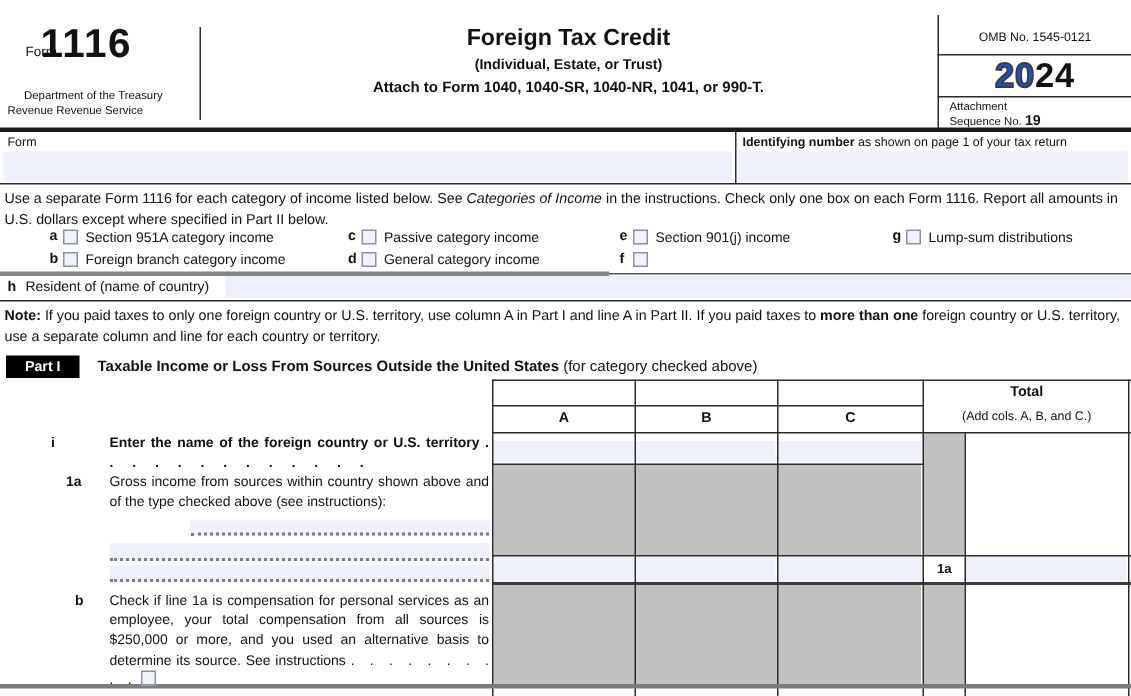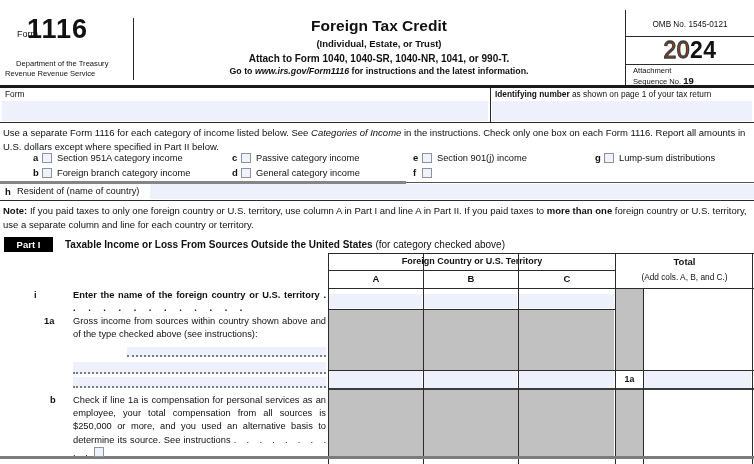--- a/index.html
+++ b/index.html
@@ -27,21 +27,21 @@
     position:absolute; background:#eef0fb; border-bottom:2px dotted #7c7c7c;
   }
   .desc {
     position:absolute; font-size:9.3px; line-height:13.2px;
     text-align:justify; color:#111;
   }
   .dots { word-spacing:10px; font-weight:bold; }
   .dots-reg { word-spacing:7px; }
   .colhead { position:absolute; font-size:9.5px; font-weight:bold; text-align:center; }
   #year20 {
-    color:#c2410c; -webkit-text-stroke:1.3px #3c3c3c; font-weight:normal;
+    color:#1d4ed8; -webkit-text-stroke:1.3px #3c3c3c; font-weight:bold;
   }
   #part1-badge {
     position:absolute; left:4px; top:237px; width:49px; height:15px;
     background:#000; color:#fff; font-weight:bold; font-size:9.5px;
     text-align:center; line-height:15px;
   }
 </style>
 </head>
 <body>
 
@@ -51,23 +51,20 @@
   <div class="abs b" style="left:27px; top:14px; font-size:27px; letter-spacing:1px;">1116</div>
   <div class="abs" style="left:16px; top:59px; font-size:7.6px;">Department of the Treasury</div>
   <div class="abs" style="left:5px; top:69px; font-size:7.6px;">Revenue Revenue Service</div>
 
   <div class="vline" style="left:133px; top:18px; height:62px;"></div>
   <div class="vline" style="left:625px; top:10px; height:77px;"></div>
 
   <div class="abs b" style="left:133px; top:17px; width:492px; font-size:15.5px; text-align:center;">Foreign Tax Credit</div>
   <div class="abs b" style="left:133px; top:38px; width:492px; font-size:9.5px; text-align:center;">(Individual, Estate, or Trust)</div>
   <div class="abs b" style="left:133px; top:53px; width:492px; font-size:10px; text-align:center;">Attach to Form 1040, 1040-SR, 1040-NR, 1041, or 990-T.</div>
-  <div class="abs b" style="left:133px; top:66px; width:492px; font-size:8.8px; text-align:center;">
-    <span>Go to </span><span class="i">www.irs.gov/Form1116</span><span> for instructions and the latest information.</span>
-  </div>
 
   <div class="abs" style="left:626px; top:20px; width:128px; font-size:8.2px; text-align:center;">OMB No. 1545-0121</div>
   <div class="hline" style="left:625px; top:36px; width:129px;"></div>
   <div class="abs" style="left:626px; top:37px; width:128px; font-size:23px; text-align:center; letter-spacing:0.5px;">
     <span id="year20">20</span><span class="b">24</span>
   </div>
   <div class="hline" style="left:625px; top:64px; width:129px;"></div>
   <div class="abs" style="left:633px; top:66px; font-size:7.6px;">Attachment</div>
   <div class="abs" style="left:633px; top:75px; font-size:7.6px;">
     <span>Sequence No. </span><span class="b" style="font-size:9.5px;">19</span>
@@ -156,21 +153,20 @@
 
   <div class="vline" style="left:328px; top:253px; height:211px;"></div>
   <div class="vline" style="left:423px; top:253px; height:211px;"></div>
   <div class="vline" style="left:518px; top:253px; height:211px;"></div>
   <div class="vline" style="left:615px; top:253px; height:211px;"></div>
   <div class="vline" style="left:643px; top:288px; height:176px;"></div>
   <div class="vline" style="left:752px; top:253px; height:211px;"></div>
 
   <div class="abs" style="left:0; top:456px; width:754px; height:3px; background:#7c7c7c;"></div>
 
-  <div class="colhead" style="left:329px; top:256px; width:286px; font-size:9px;">Foreign Country or U.S. Territory</div>
   <div class="colhead" style="left:329px; top:273px; width:94px;">A</div>
   <div class="colhead" style="left:424px; top:273px; width:94px;">B</div>
   <div class="colhead" style="left:519px; top:273px; width:96px;">C</div>
   <div class="colhead" style="left:616px; top:256px; width:137px;">Total</div>
   <div class="abs" style="left:616px; top:272px; width:137px; font-size:8.3px; text-align:center;">(Add cols. A, B, and C.)</div>
 
   <div class="abs b" style="left:34px; top:290px; font-size:9.3px;">i</div>
   <div class="desc b" style="left:73px; top:289px; width:253px;">
     <span>Enter the name of the foreign country or U.S. territory</span>
     <span class="dots">. . . . . . . . . . . . .</span>

